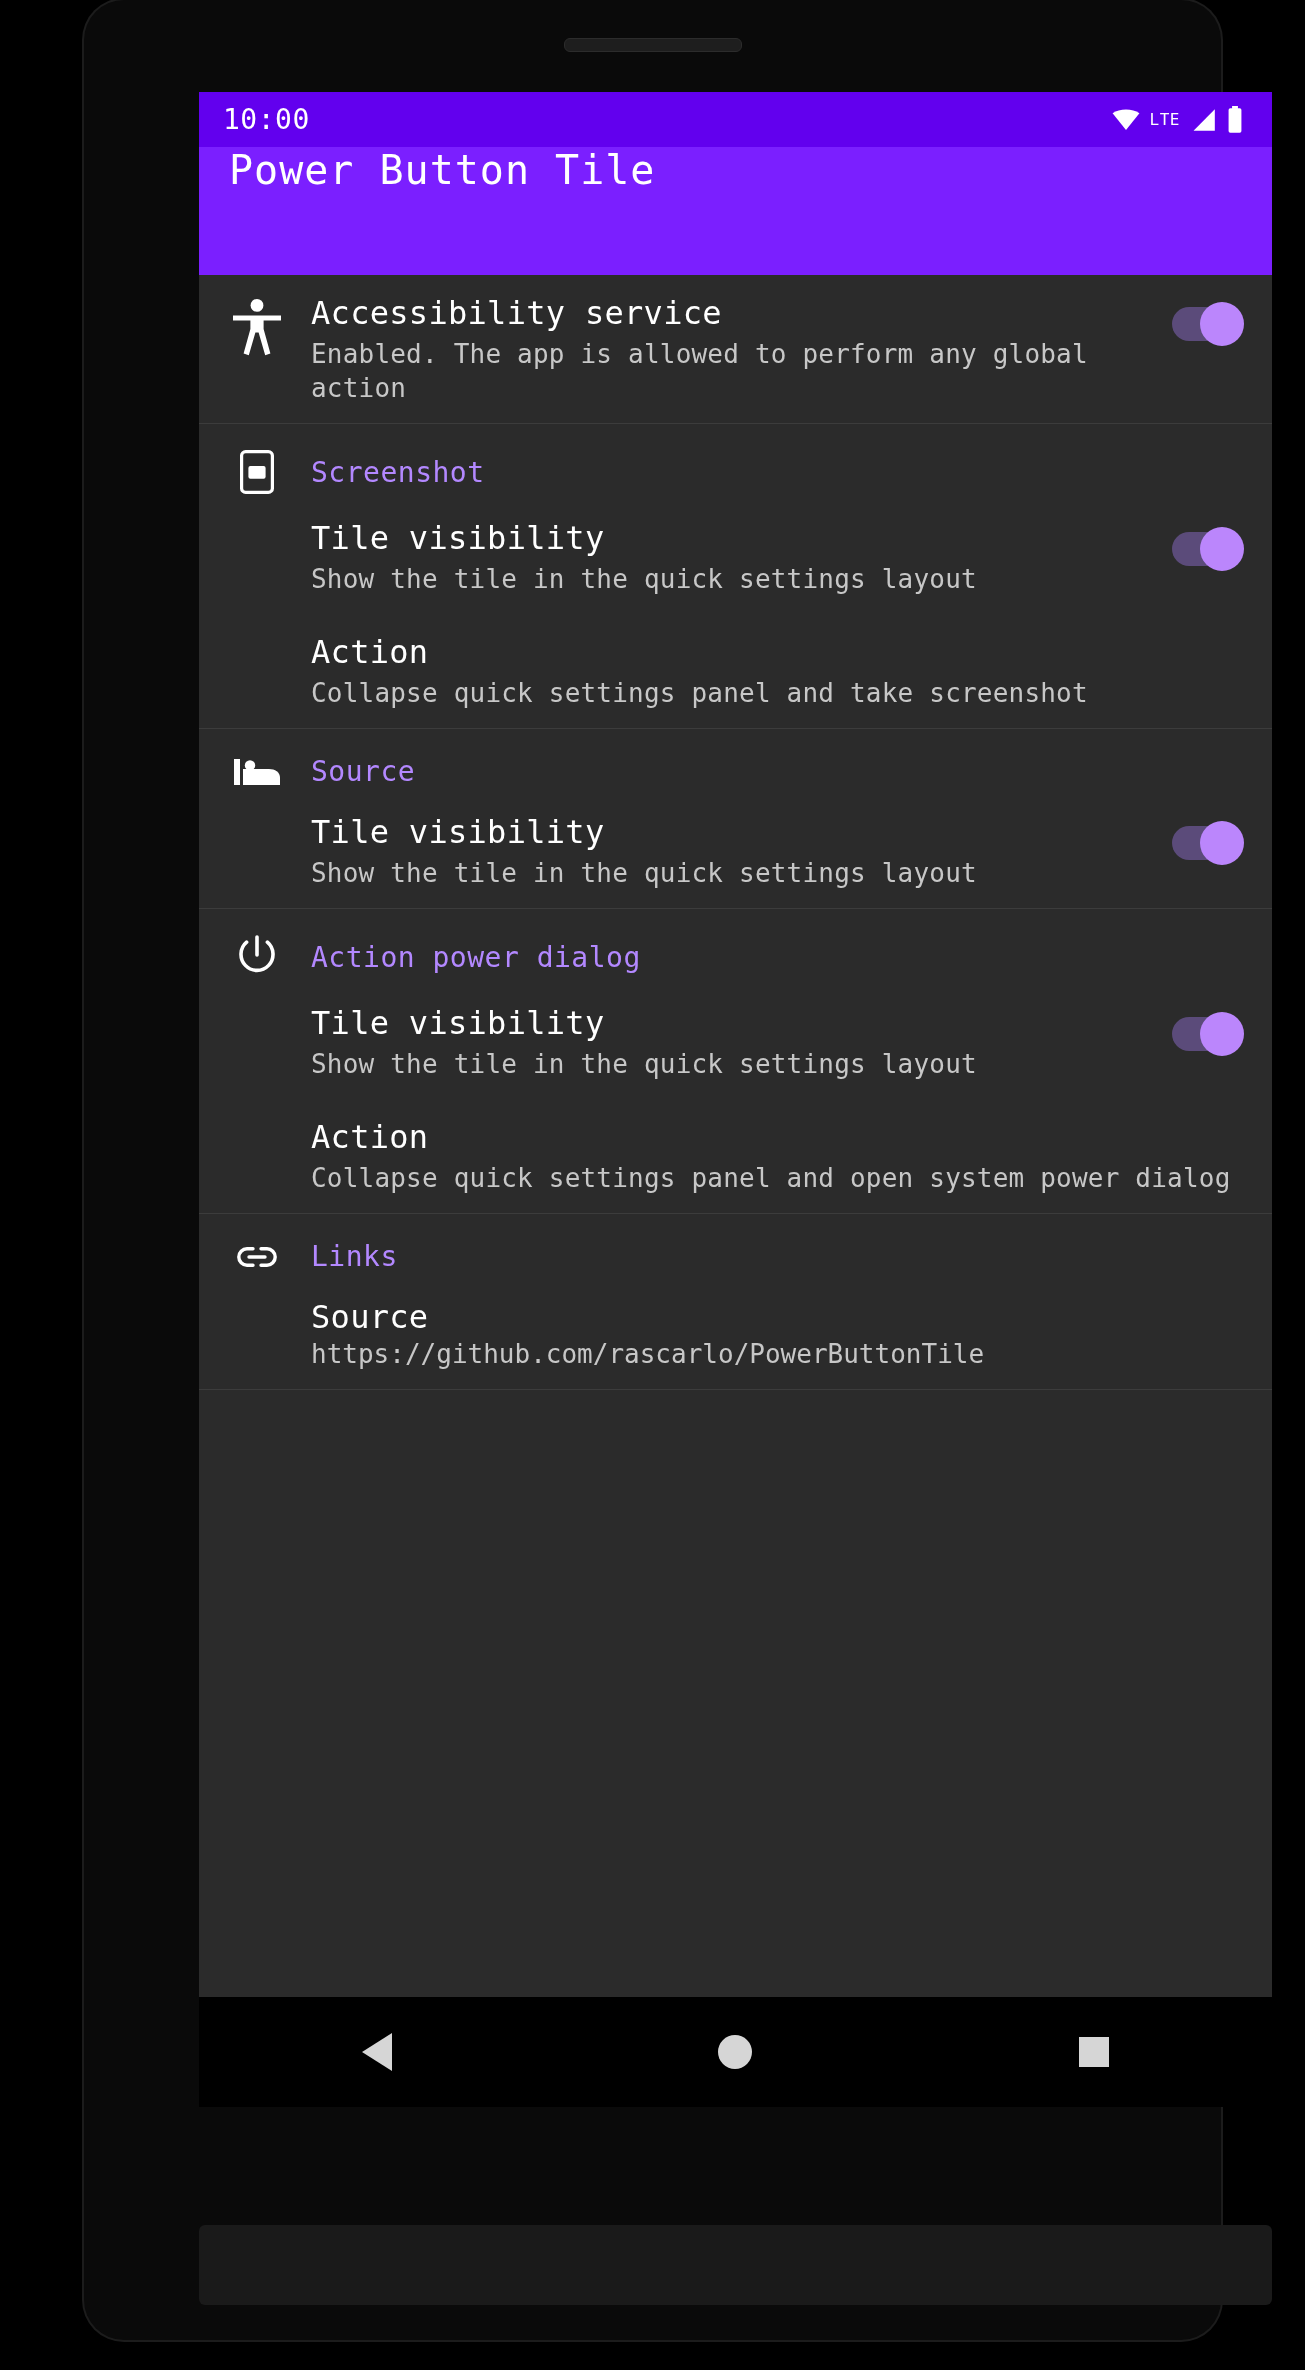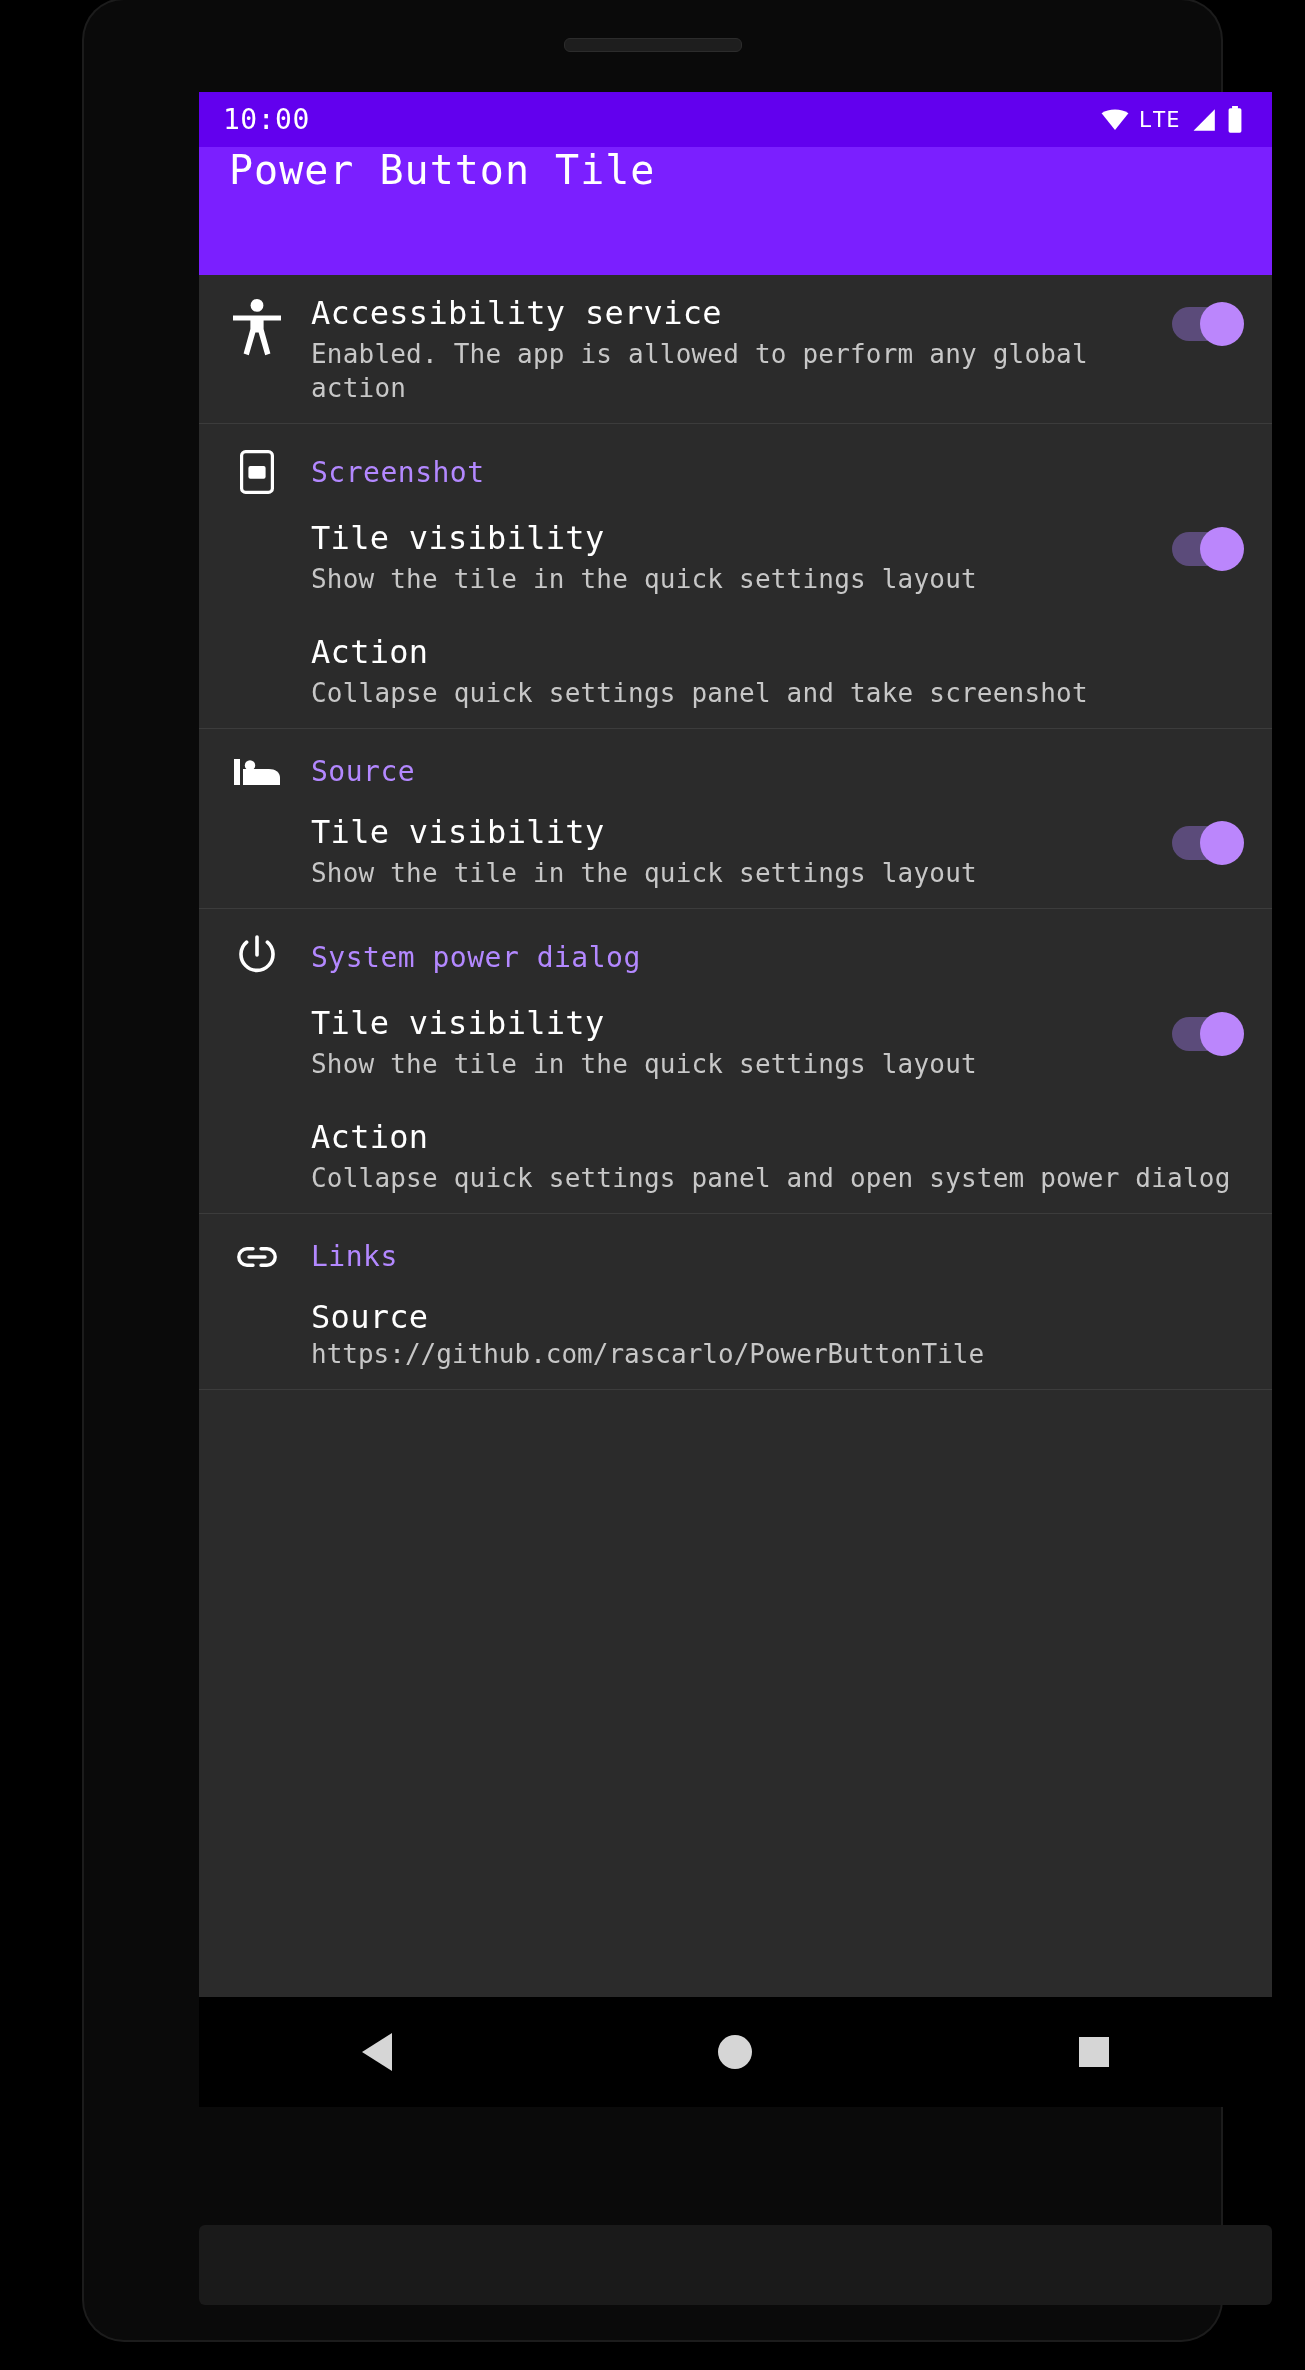--- a/index.html
+++ b/index.html
@@ -60,21 +60,21 @@
   #clock {
     font-size: 28px;
     letter-spacing: 0.5px;
   }
   .status-right {
     display: flex;
     align-items: center;
     gap: 10px;
   }
   .status-right .lte {
-    font-size: 22px;
+    font-size: 16px;
     letter-spacing: 0.5px;
   }
 
   
   #appbar {
     height: 128px;
     background: #7b1fff;
     display: flex;
     align-items: flex-start;
     padding-left: 30px;
@@ -327,21 +327,21 @@
       </div>
 
       <div class="section">
         <div class="cat-header">
           <div class="cat-icon">
             <svg width="40" height="44" viewBox="0 0 20 22">
               <path d="M10 1v9" fill="none" stroke="#fff" stroke-width="1.8" stroke-linecap="round"></path>
               <path d="M15.2 3.6a8 8 0 1 1-10.4 0" fill="none" stroke="#fff" stroke-width="1.8" stroke-linecap="round"></path>
             </svg>
           </div>
-          <div class="cat-title">System power dialog</div>
+          <div class="cat-title">Action power dialog</div>
         </div>
 
         <div class="pref indent">
           <div class="text-col" style="margin-left:0">
             <div class="pref-title">Tile visibility</div>
             <div class="pref-summary">Show the tile in the quick settings layout</div>
           </div>
           <div class="switch">
             <div class="knob"></div>
           </div>

